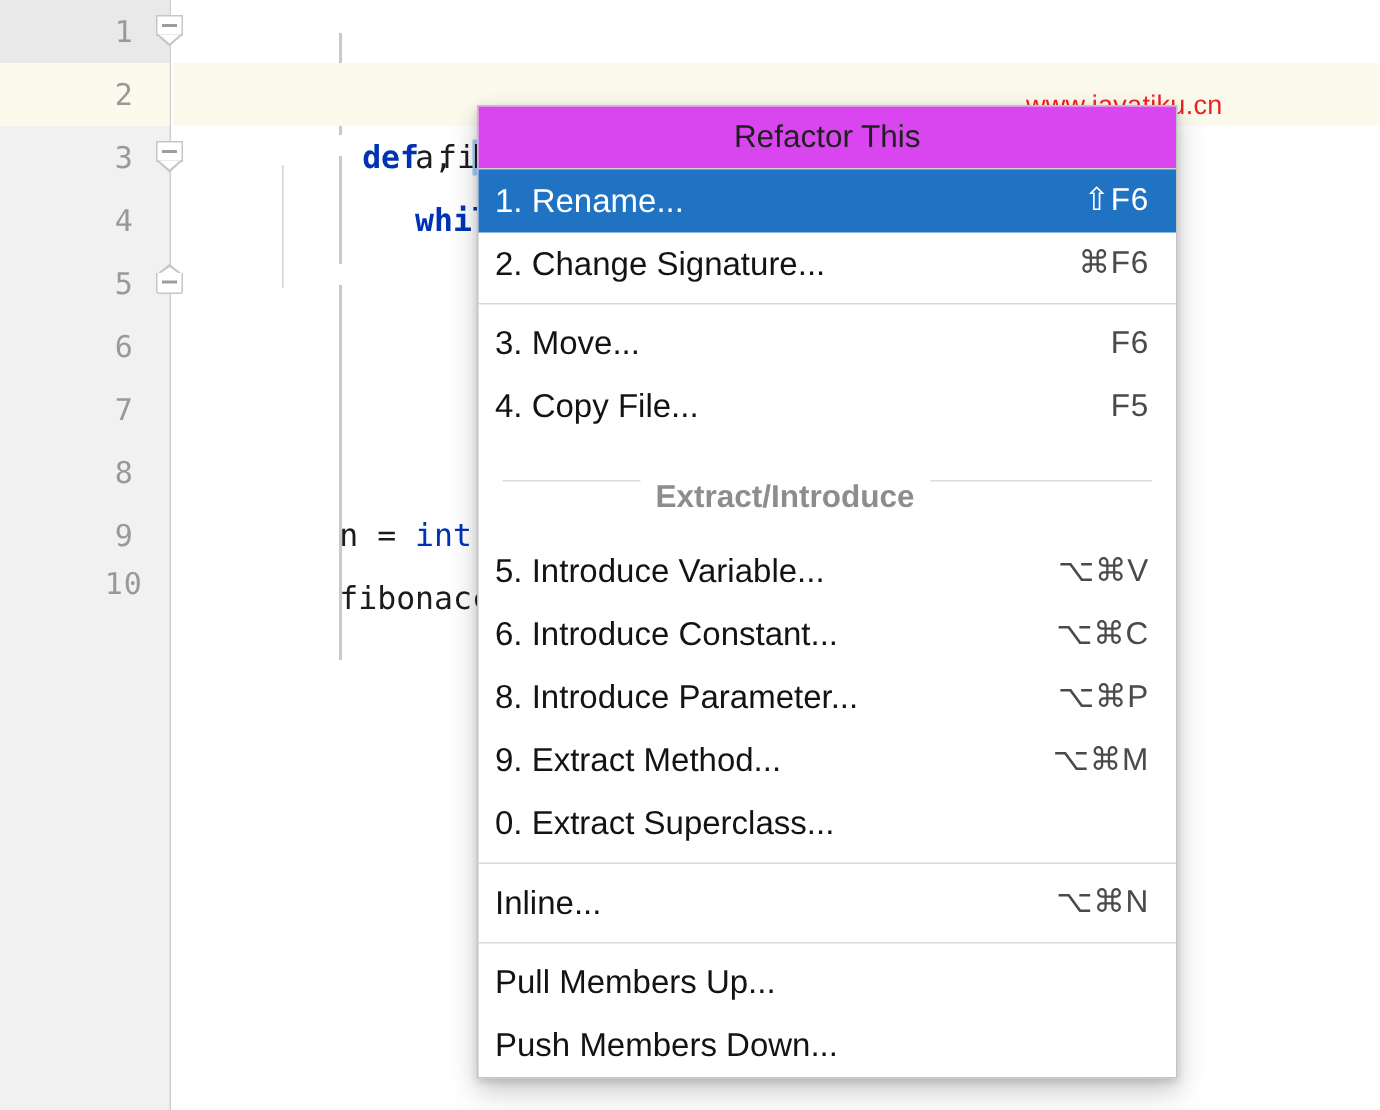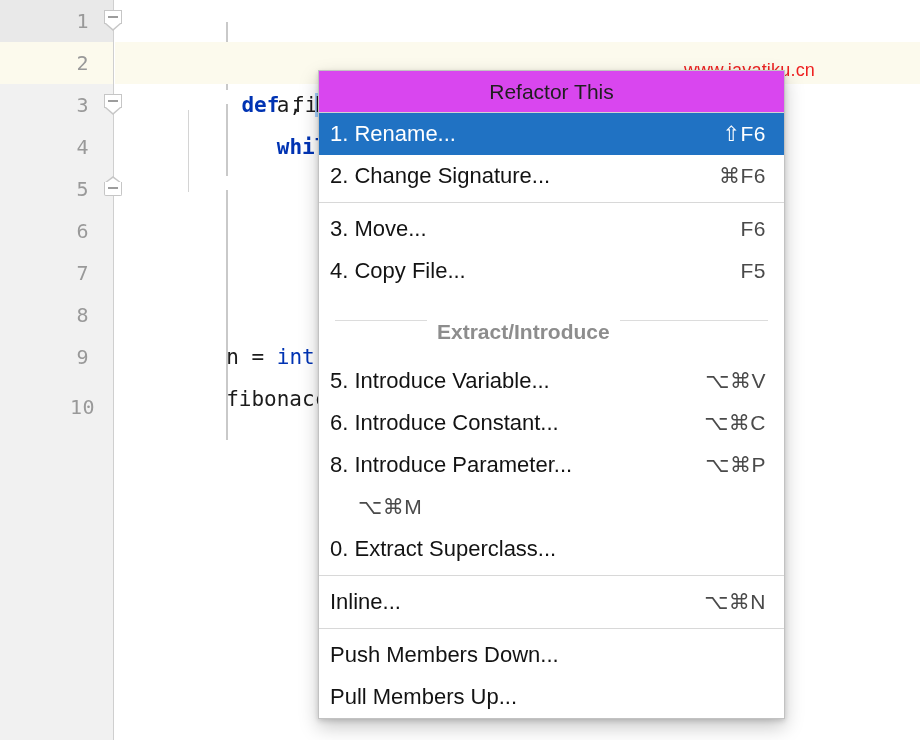--- a/index.html
+++ b/index.html
@@ -283,21 +283,21 @@
       <div class="gutter-line current" style="top:42px;"></div>
       <div class="gutter-num" style="top:0px;">1</div>
       <div class="gutter-num" style="top:42px;">2</div>
       <div class="gutter-num" style="top:84px;">3</div>
       <div class="gutter-num" style="top:126px;">4</div>
       <div class="gutter-num" style="top:168px;">5</div>
       <div class="gutter-num" style="top:210px;">6</div>
       <div class="gutter-num" style="top:252px;">7</div>
       <div class="gutter-num" style="top:294px;">8</div>
       <div class="gutter-num" style="top:336px;">9</div>
-      <div class="gutter-num" style="top:386px; right:18px;">10</div>
+      <div class="gutter-num" style="top:368px; right:18px;">10</div>
     </div>
 
     <div class="fold-rail">
       <div class="fold-stem" style="top:22px;height:68px;"></div>
       <div class="fold-stem" style="top:104px;height:72px;"></div>
       <div class="fold-stem" style="top:190px;height:250px;"></div>
     </div>
     <div class="fold-marker" style="position:absolute;left:104px;top:10px;">
       <div class="box"></div>
         <div class="tip"></div>
@@ -393,20 +393,21 @@
       </div>
       <div class="menu-item">
         <span>6. Introduce Constant...</span>
         <span class="shortcut">⌥⌘C</span>
       </div>
       <div class="menu-item">
         <span>8. Introduce Parameter...</span>
         <span class="shortcut">⌥⌘P</span>
       </div>
       <div class="menu-item">
+        <span>9. Extract Method...</span>
         <span class="shortcut">⌥⌘M</span>
       </div>
       <div class="menu-item">
         <span>0. Extract Superclass...</span>
         <span class="shortcut"></span>
       </div>
     </div>
 
     <div class="menu-separator"></div>
 
@@ -414,23 +415,23 @@
       <div class="menu-item">
         <span>Inline...</span>
         <span class="shortcut">⌥⌘N</span>
       </div>
     </div>
 
     <div class="menu-separator"></div>
 
     <div>
       <div class="menu-item">
+        <span>Pull Members Up...</span>
+        <span class="shortcut"></span>
+      </div>
+      <div class="menu-item">
         <span>Push Members Down...</span>
         <span class="shortcut"></span>
       </div>
-      <div class="menu-item">
-        <span>Pull Members Up...</span>
-        <span class="shortcut"></span>
-      </div>
     </div>
   </div>
 
 </div>
 
 </body></html>

